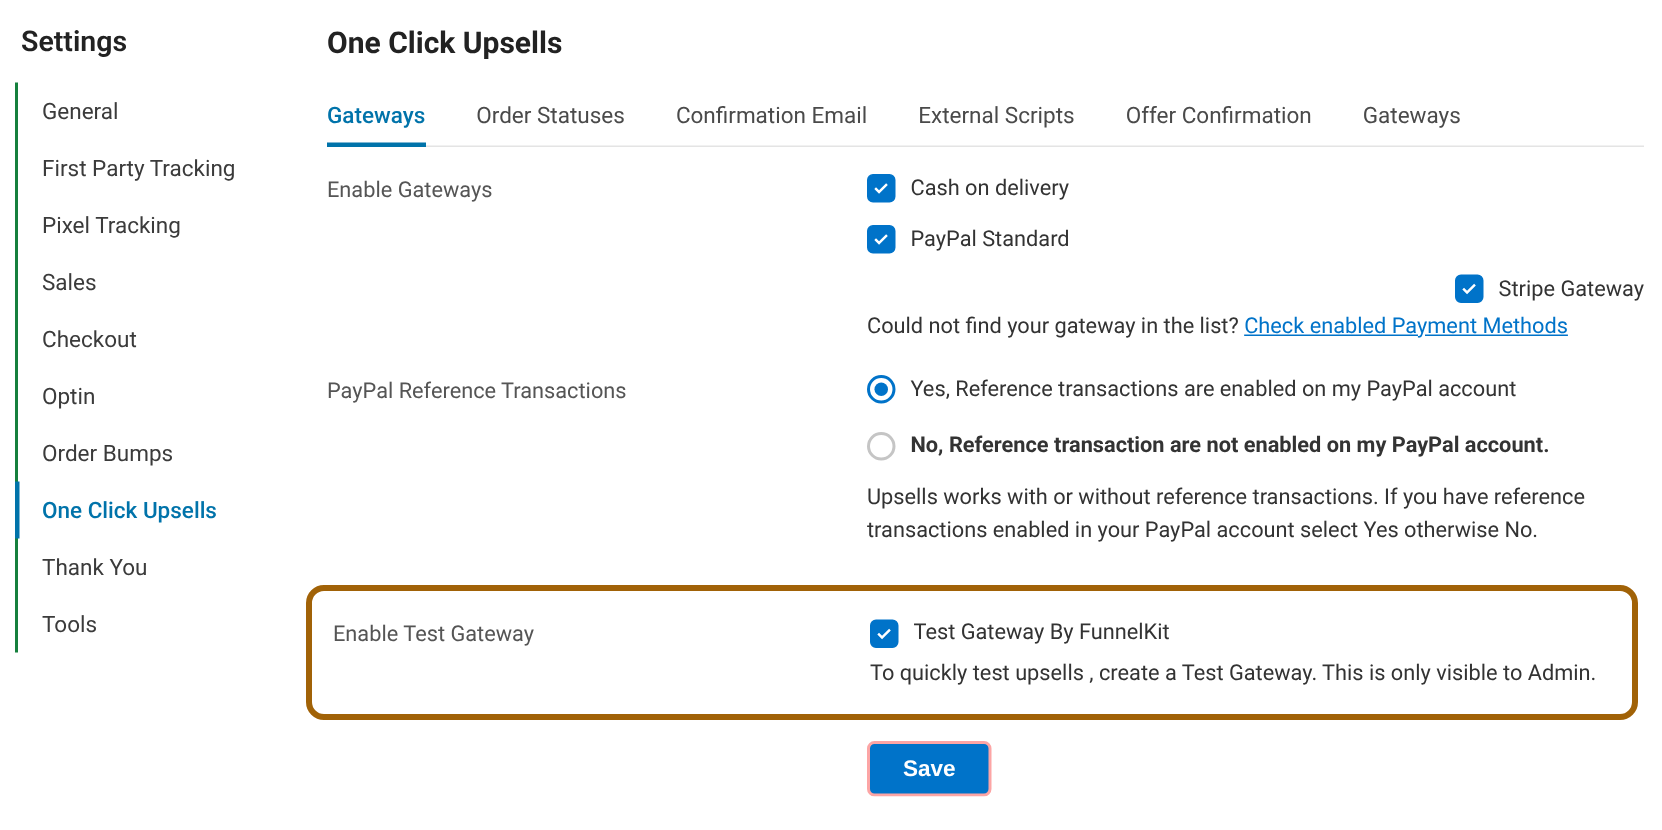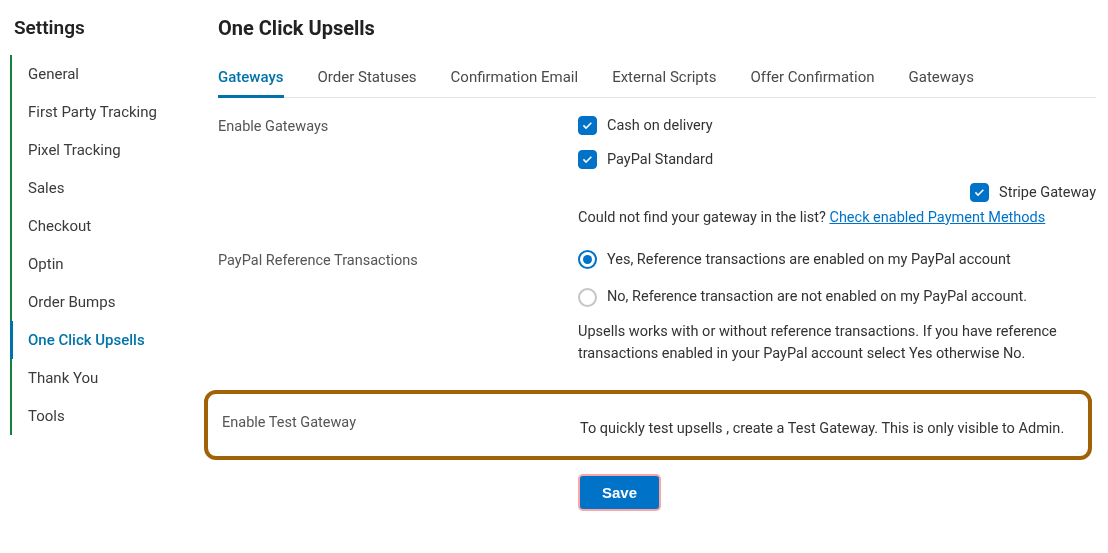--- a/index.html
+++ b/index.html
@@ -233,32 +233,40 @@
       </div>
     </div>
 
     <div class="form-row" style="margin-top:24px;">
       <div class="form-label">PayPal Reference Transactions</div>
       <div class="form-control">
         <div class="check-line" style="margin-bottom:18px;">
           <span class="radio checked"></span>
           <span>Yes, Reference transactions are enabled on my PayPal account</span>
         </div>
-        <div class="check-line" style="margin-bottom:14px;">
+        <div class="check-line" style="margin-bottom:14px;font-weight:bold;">
           <span class="radio"></span>
           <span>No, Reference transaction are not enabled on my PayPal account.</span>
         </div>
         <div class="helper-line">Upsells works with or without reference transactions. If you have reference transactions enabled in your PayPal account select Yes otherwise No.</div>
       </div>
     </div>
 
     <div class="highlight-box">
       <div class="form-row">
         <div class="form-label">Enable Test Gateway</div>
         <div class="form-control">
+          <div class="check-line" style="margin-bottom:0;">
+            <span class="checkbox">
+                <svg viewBox="0 0 16 16">
+                  <path d="M6.2 12.5 2.3 8.6l1.4-1.4 2.5 2.5 5.8-5.8 1.4 1.4z"></path>
+                </svg>
+              </span>
+            <span>Test Gateway By FunnelKit</span>
+          </div>
           <div class="helper-sub">To quickly test upsells , create a Test Gateway. This is only visible to Admin.</div>
         </div>
       </div>
     </div>
 
     <div class="save-wrap">
       <button class="btn-save">Save</button>
     </div>
   </main>
 </div>

